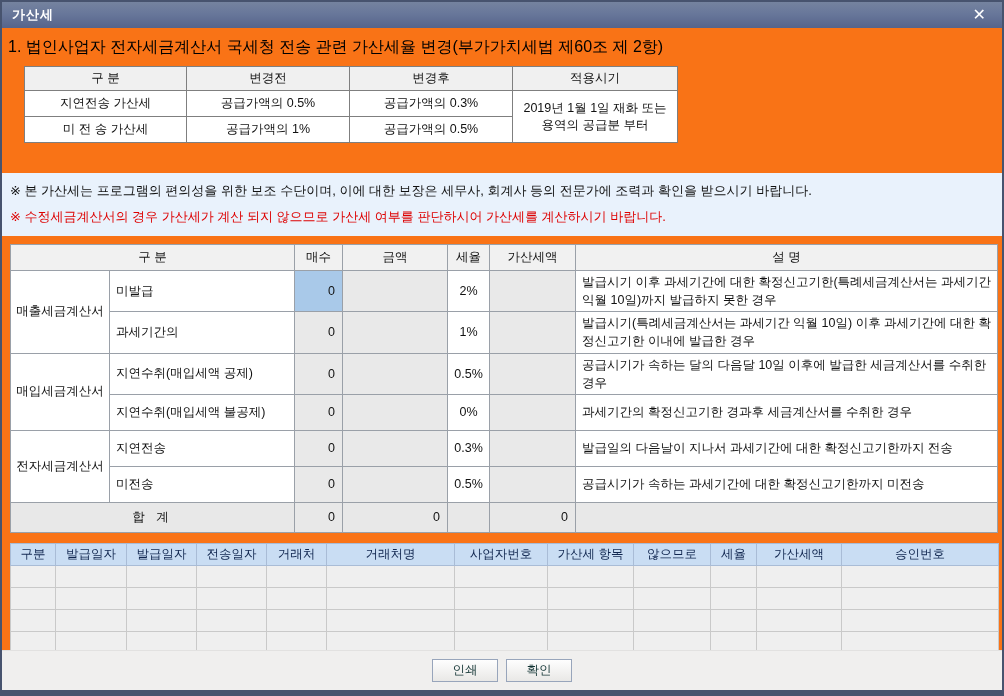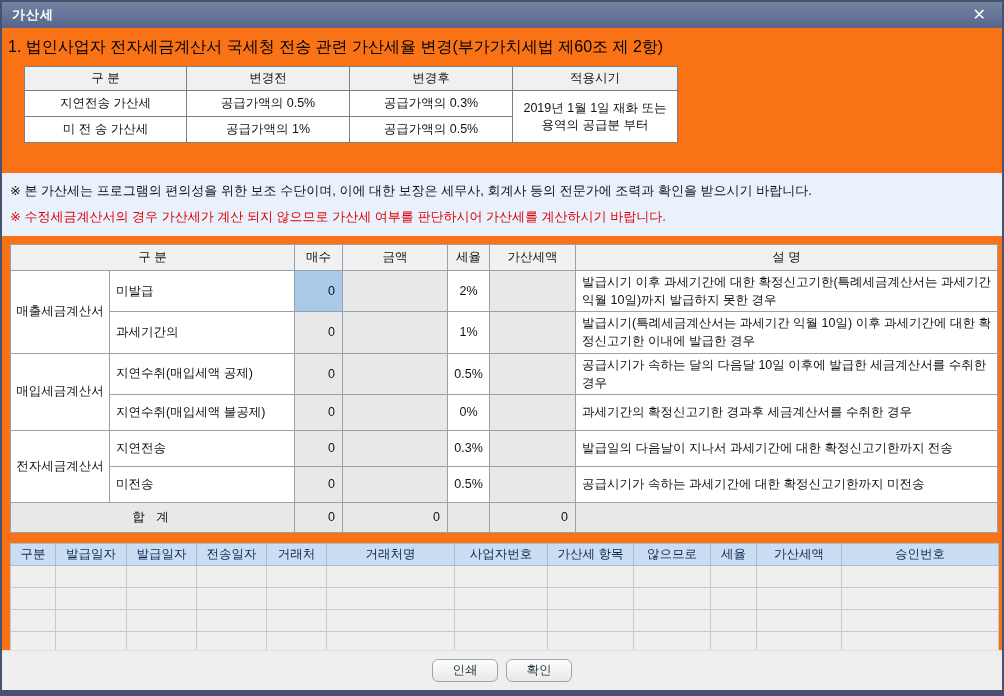--- a/index.html
+++ b/index.html
@@ -89,21 +89,21 @@
   .footer {
     position:absolute; left:0; right:0; bottom:0; height:40px;
     background:#f0efee; display:flex; align-items:center; justify-content:center;
     gap:8px; border-top:1px solid #e2e1e0;
   }
   .btn {
     min-width:66px; height:23px; font-size:12.5px;
     font-family:"Liberation Sans","DejaVu Sans",sans-serif;
     background:linear-gradient(to bottom,#fefefe,#eceael);
     background:linear-gradient(to bottom,#fefefe,#e9e8e6);
-    border:1px solid #98a5bb; border-radius:6px; cursor:pointer;
+    border:1px solid #98a5bb; border-radius:0; cursor:pointer;
     color:#133; padding:0 10px;
   }
 </style>
 </head>
 <body>
 
 <div class="dialog">
 
   <div class="titlebar">
     <span class="title">가산세</span>

